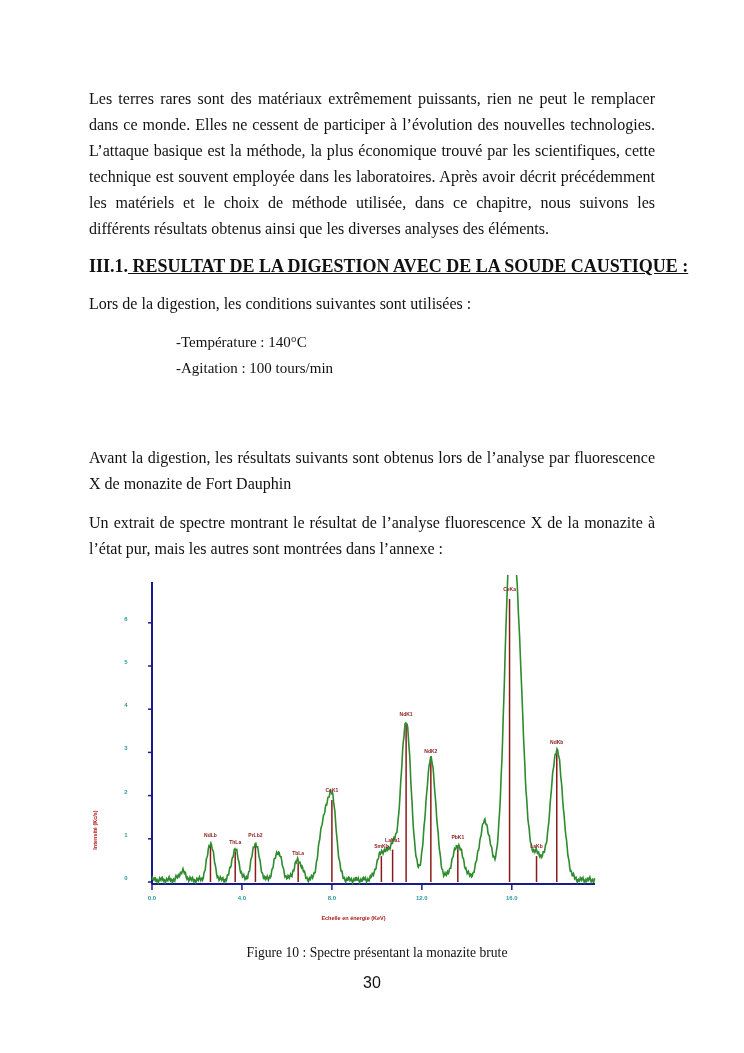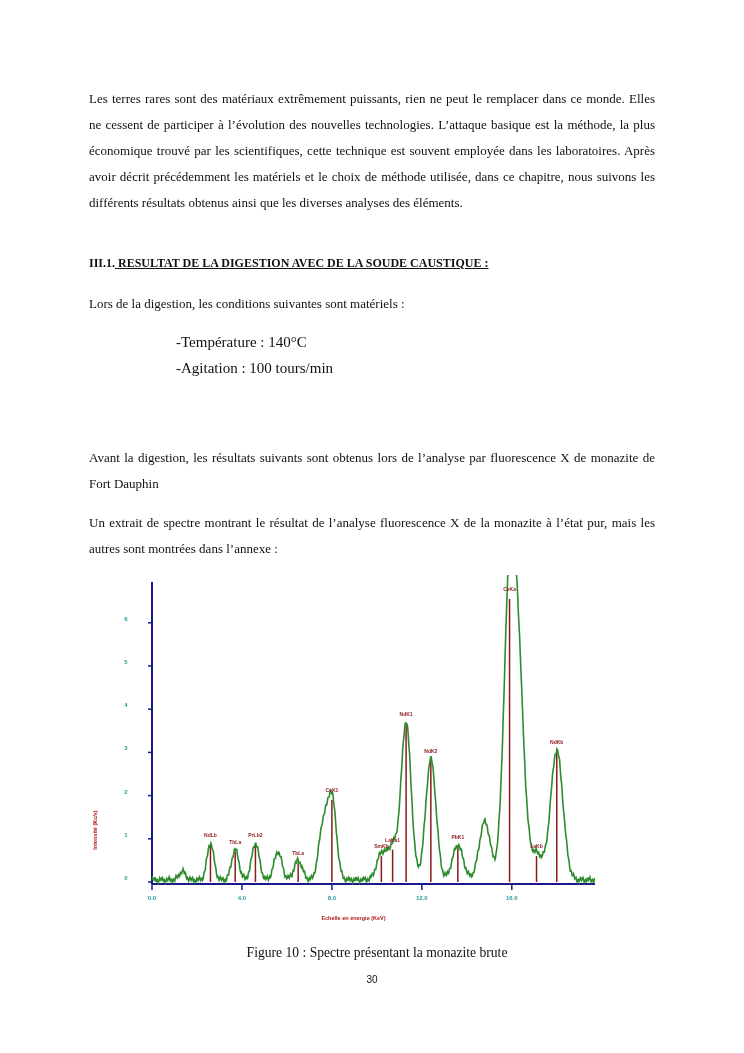--- a/index.html
+++ b/index.html
@@ -1,39 +1,39 @@
 <!DOCTYPE html>
 <html><head>
 <meta charset="utf-8">
 <style>
   html,body{margin:0;padding:0;background:#fff;}
   body{width:744px;height:1053px;position:relative;overflow:hidden;font-family:"Liberation Serif",serif;color:#111;}
-  .para{position:absolute;left:89px;width:566px;font-size:13px;line-height:26px;text-align:justify;}
+  .para{position:absolute;left:89px;width:566px;font-size:16px;line-height:26px;text-align:justify;}
   .p1{top:86px;}
-  .heading{position:absolute;left:89px;top:256px;font-size:12px;font-weight:bold;}
+  .heading{position:absolute;left:89px;top:256px;font-size:18px;font-weight:bold;}
   .heading .u{text-decoration:underline;}
   .p2{top:291px;}
   .list{position:absolute;left:176px;top:329px;font-size:15px;line-height:26px;}
   .p3{top:445px;}
   .p4{top:510px;}
   .chart{position:absolute;left:85px;top:575px;width:520px;height:350px;}
   .caption{position:absolute;left:5px;width:744px;top:945px;text-align:center;font-size:13.6px;}
-  .pageno{position:absolute;left:0;width:744px;top:974px;text-align:center;font-family:"Liberation Sans",sans-serif;font-size:10px;}
+  .pageno{position:absolute;left:0;width:744px;top:974px;text-align:center;font-family:"Liberation Sans",sans-serif;font-size:16px;}
   .peaklbl{font-family:"Liberation Sans",sans-serif;font-size:5px;font-weight:bold;fill:#8b1a1a;}
   .ticklbl{font-family:"Liberation Sans",sans-serif;font-size:6px;font-weight:bold;fill:#2a9a9a;}
   .axlbl{font-family:"Liberation Sans",sans-serif;font-size:5.5px;font-weight:bold;fill:#b01818;}
 </style>
 </head>
 <body>
 
 <div class="para p1">Les terres rares sont des matériaux extrêmement puissants, rien ne peut  le  remplacer dans ce monde. Elles ne cessent de participer à l’évolution des nouvelles technologies. L’attaque basique est la méthode, la plus économique trouvé par les scientifiques, cette technique est souvent employée dans les laboratoires. Après avoir décrit précédemment les matériels et le choix de méthode utilisée, dans ce chapitre, nous suivons les différents résultats obtenus ainsi que les diverses analyses des éléments.</div>
 
 <div class="heading"><span>III.1.</span><span class="u"> RESULTAT DE LA DIGESTION AVEC DE LA SOUDE CAUSTIQUE :</span></div>
 
-<div class="para p2">Lors de la digestion, les conditions suivantes sont matériels :</div>
+<div class="para p2">Lors de la digestion, les conditions suivantes sont utilisées :</div>
 
 <div class="list">
   <div>-Température : 140°C</div>
   <div>-Agitation : 100 tours/min</div>
 </div>
 
 <div class="para p3">Avant la digestion, les résultats suivants sont obtenus lors de l’analyse par fluorescence X de monazite de Fort Dauphin</div>
 <div class="para p4">Un extrait de spectre montrant le résultat de l’analyse fluorescence X de la monazite à l’état pur, mais les autres sont montrées dans l’annexe :</div>
 
 <div class="chart">

